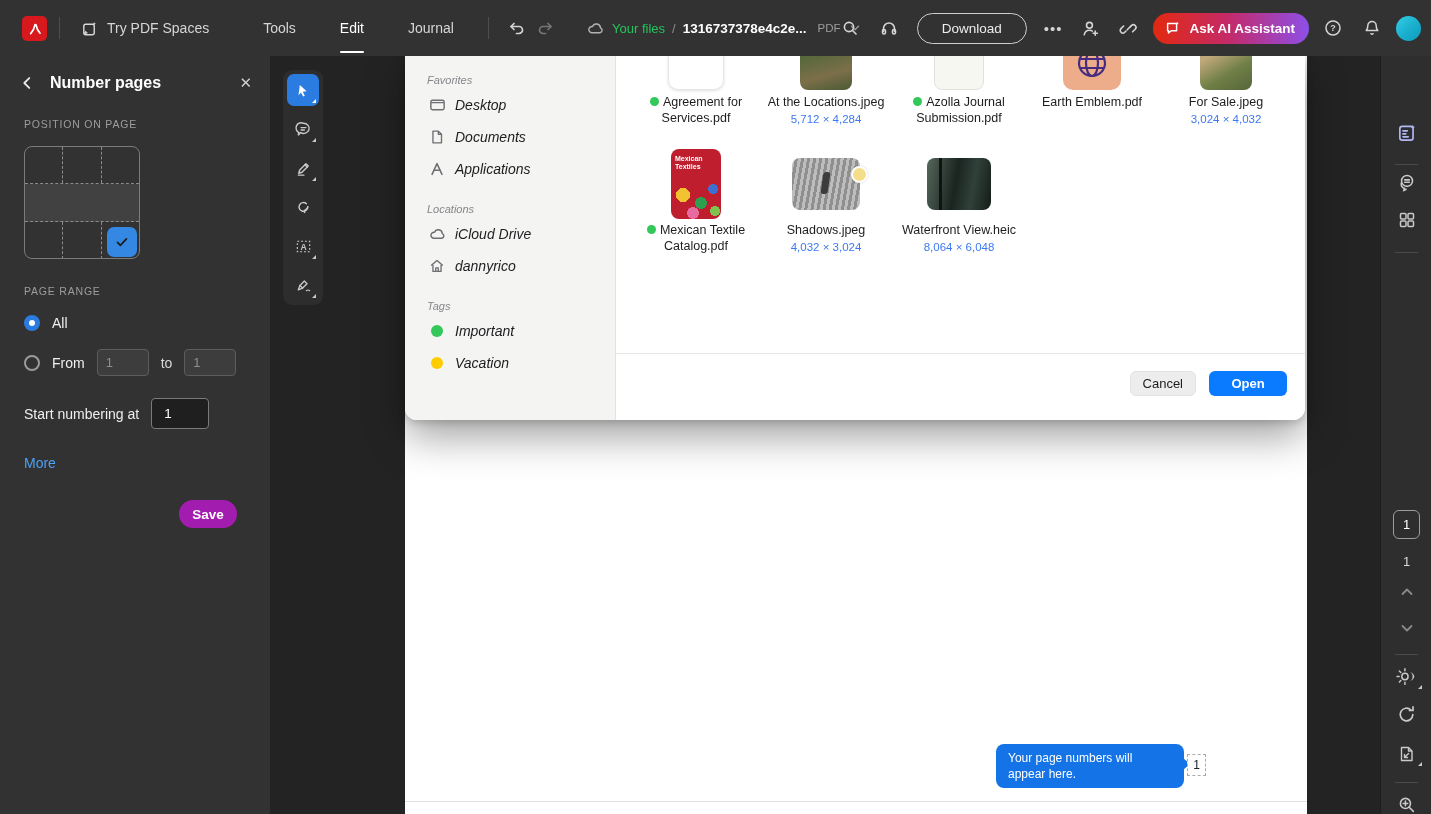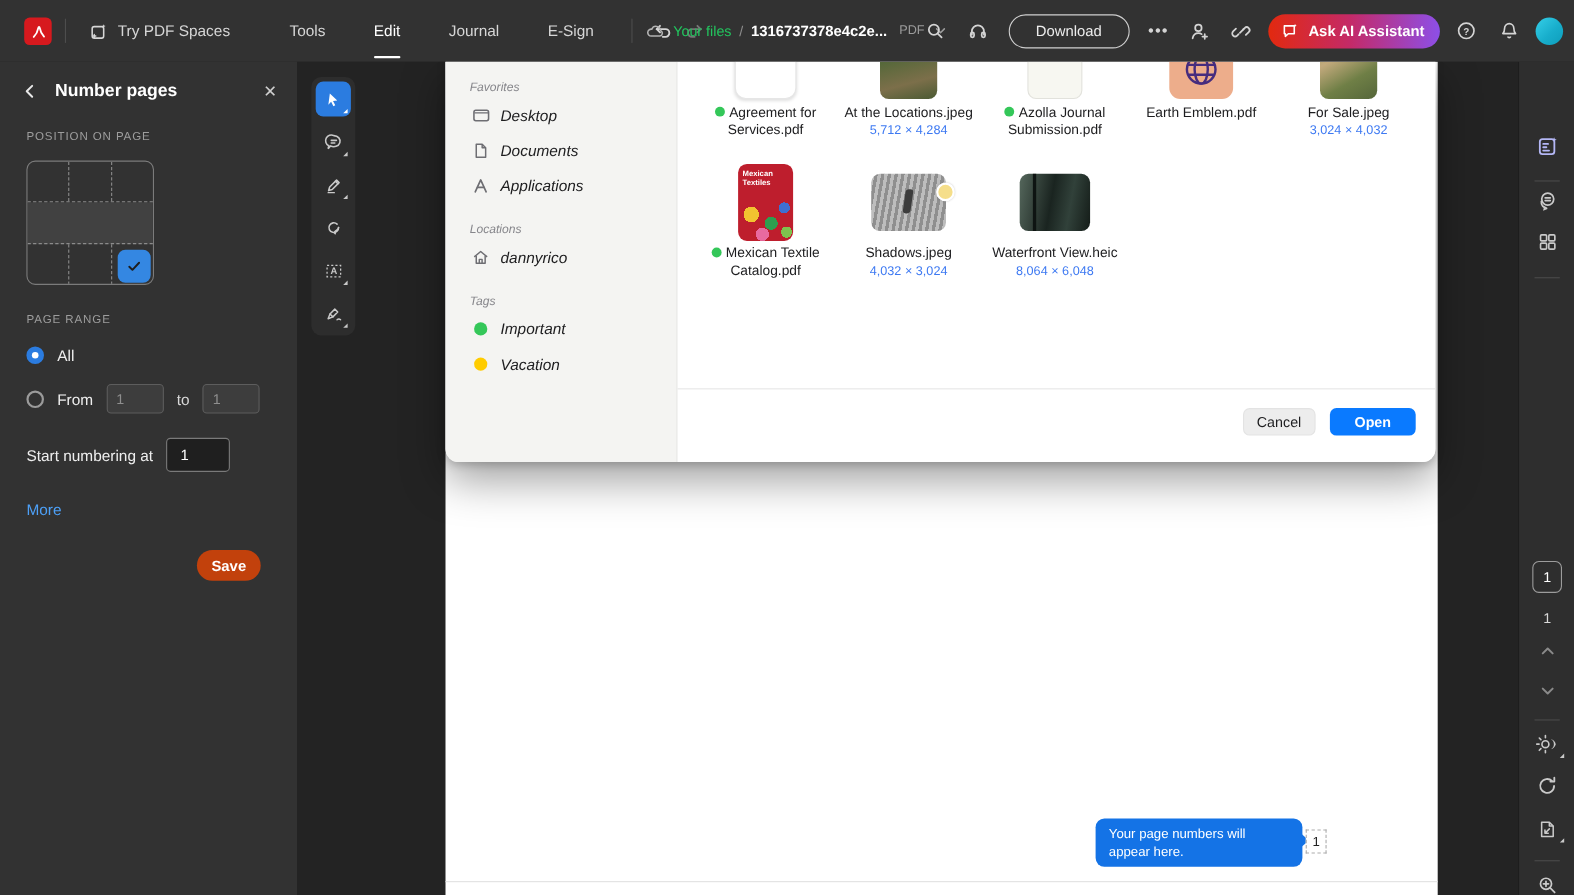--- a/index.html
+++ b/index.html
@@ -49,21 +49,21 @@
   .radio { width:16px; height:16px; border-radius:50%; flex:0 0 auto; }
   .radio.sel { background:#2B7CE0; border:2px solid #2B7CE0; position:relative; }
   .radio.sel::after { content:""; position:absolute; left:50%; top:50%; width:6px; height:6px; margin:-3px 0 0 -3px; background:#fff; border-radius:50%; }
   .radio.un { border:2px solid #9b9b9b; background:transparent; }
   .mini-input { width:52px; height:27px; background:#3d3d3d; border:1px solid #5d5d5d; border-radius:4px; color:#9a9a9a; font-size:13px; padding:0 8px; font-family:inherit; }
   .mini-input::placeholder { color:#8e8e8e; }
   .to-lbl { color:#d9d9d9; font-size:14px; }
   .start-row { display:flex; align-items:center; margin:22px 0 0 24px; color:#eeeeee; font-size:14px; gap:12px; }
   .start-input { width:58px; height:31px; background:#1f1f1f; border:1px solid #7a7a7a; border-radius:4px; color:#fff; font-size:13.5px; padding:0 12px; font-family:inherit; }
   .more-link { display:inline-block; margin:26px 0 0 24px; color:#4DA0F7; font-size:14px; }
-  .save-btn { position:absolute; left:179px; top:444px; width:58px; height:28px; border-radius:15px; background:#c2410c; color:#fff; font-size:13.5px; font-weight:bold; border:none; display:flex; align-items:center; justify-content:center; font-family:inherit; }
+  .save-btn { position:absolute; left:179px; top:444px; width:58px; height:28px; border-radius:15px; background:#a21caf; color:#fff; font-size:13.5px; font-weight:bold; border:none; display:flex; align-items:center; justify-content:center; font-family:inherit; }
 
   
   .toolstrip { position:absolute; left:283px; top:70px; width:40px; background:#2D2D2D; border-radius:9px; padding:4px 0; display:flex; flex-direction:column; align-items:center; gap:7px; z-index:30; }
   .tool { position:relative; width:32px; height:32px; border-radius:7px; display:flex; align-items:center; justify-content:center; color:#c9c9c9; }
   .tool.active { background:#2B7CE0; color:#ffffff; }
   .tool.flyout::after { content:""; position:absolute; right:3px; bottom:3px; border-left:4px solid transparent; border-bottom:4px solid currentColor; }
 
   
   .page { position:absolute; left:405px; top:56px; width:902px; height:758px; background:#ffffff; z-index:10; }
   .page-endline { position:absolute; left:0; right:0; top:745px; border-top:1px solid #e2e2e2; }
@@ -157,23 +157,20 @@
       <div style="width:24px"></div>
       <div class="menu">
           <span>Tools</span>
         </div>
       <div class="menu active">
           <span>Edit</span>
         </div>
       <div class="menu">
           <span>Journal</span>
         </div>
-      <div class="menu">
-          <span>E-Sign</span>
-        </div>
       <div class="vdiv"></div>
       <div class="iconbtn">
         <svg class="ic" width="20" height="20" viewBox="0 0 20 20" fill="none" stroke="#d4d4d4" stroke-width="1.7" stroke-linecap="round" stroke-linejoin="round">
             <path d="M5 8.5h8a3.5 3.5 0 0 1 0 7h-2.5"></path>
             <path d="M8 5.5L5 8.5l3 3"></path>
           </svg>
       </div>
       <div class="iconbtn" style="color:#757575">
         <svg class="ic" width="20" height="20" viewBox="0 0 20 20" fill="none" stroke="#757575" stroke-width="1.7" stroke-linecap="round" stroke-linejoin="round">
             <path d="M15 8.5H7a3.5 3.5 0 0 0 0 7h2.5"></path>
@@ -378,20 +375,28 @@
               <path d="M4.5 16L10 4l5.5 12"></path>
               <path d="M6.8 11.5h6.4"></path>
             </svg>
           </span>
         <span>Applications</span>
       </div>
 
       <div class="side-sec gap1">Locations</div>
       <div class="side-item">
         <span class="si-ic">
+            <svg class="ic" width="19" height="19" viewBox="0 0 20 20" fill="none" stroke="#6E6E73" stroke-width="1.5" stroke-linejoin="round">
+              <path d="M6.3 14a3.2 3.2 0 1 1 .6-6.35A4.2 4.2 0 0 1 15 9a2.6 2.6 0 0 1-.6 5z"></path>
+            </svg>
+          </span>
+        <span>iCloud Drive</span>
+      </div>
+      <div class="side-item">
+        <span class="si-ic">
             <svg class="ic" width="18" height="18" viewBox="0 0 20 20" fill="none" stroke="#6E6E73" stroke-width="1.5" stroke-linejoin="round">
               <path d="M3.5 9.5L10 4l6.5 5.5"></path>
               <path d="M5.5 8.7V16h9V8.7"></path>
               <path d="M8.6 16v-4h2.8v4"></path>
             </svg>
           </span>
         <span>dannyrico</span>
       </div>
 
       <div class="side-sec gap1">Tags</div>

